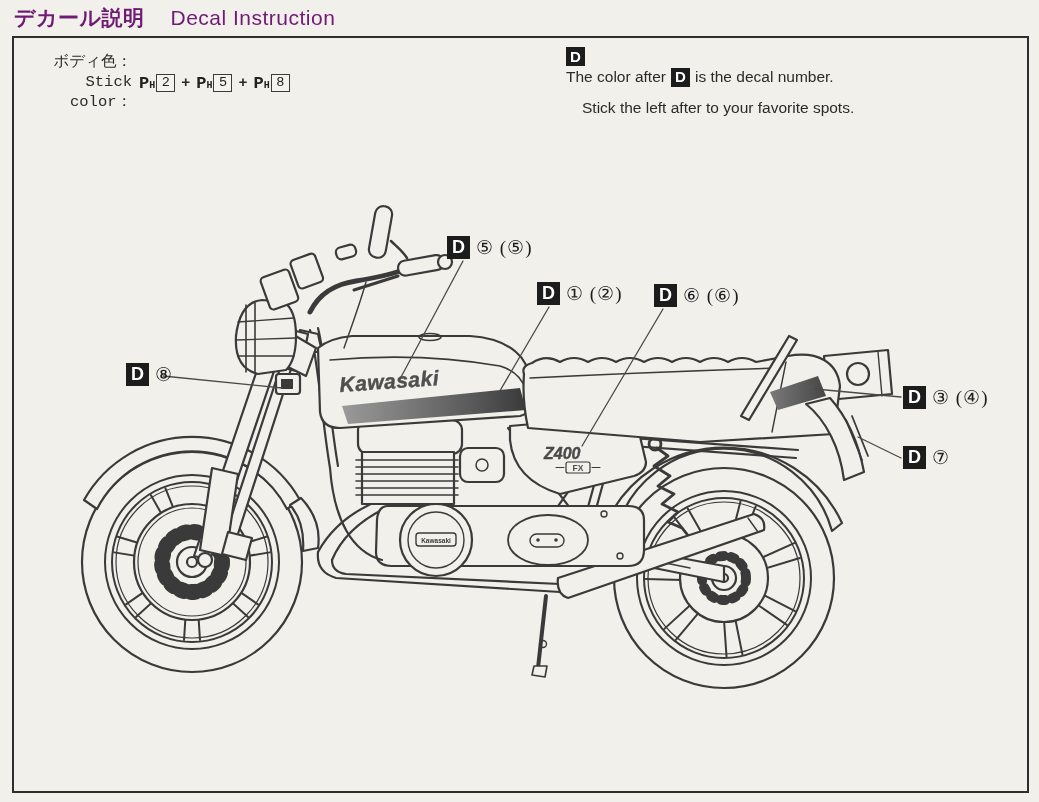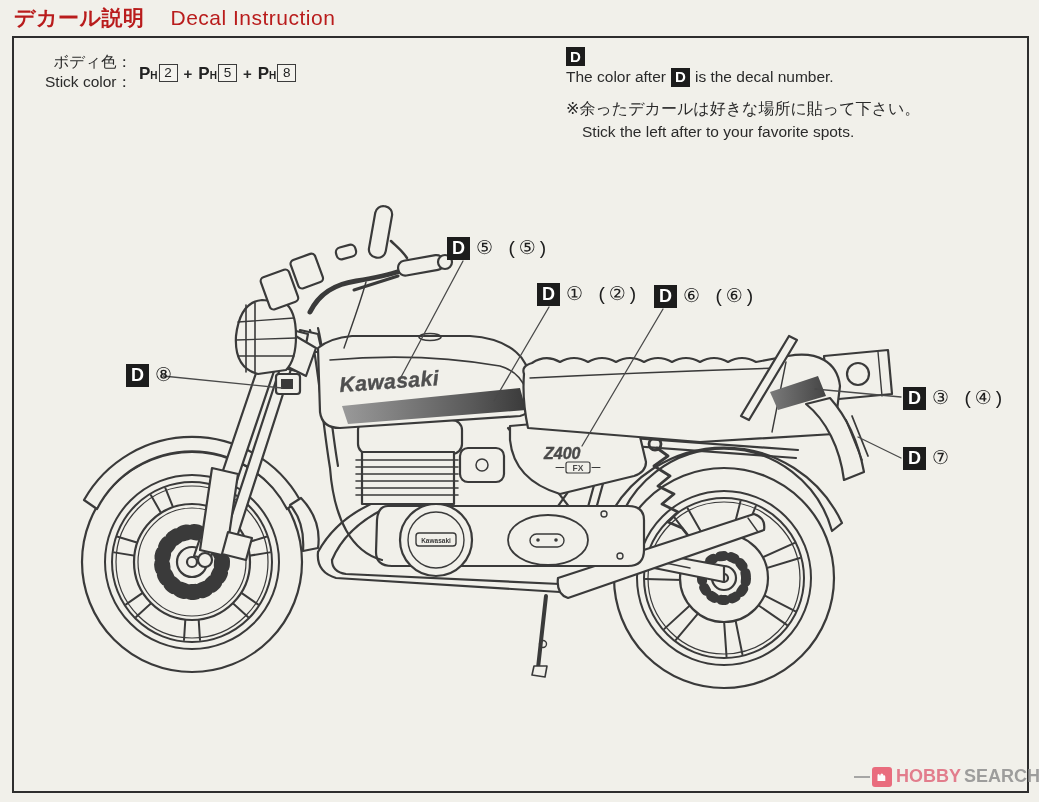--- a/index.html
+++ b/index.html
@@ -3,27 +3,27 @@
 <meta charset="utf-8">
 <style>
   html,body{margin:0;padding:0;}
   .page{
     position:relative; width:1039px; height:802px;
     background:#f1f0ea; overflow:hidden;
     font-family:"Liberation Sans","DejaVu Sans",sans-serif;
     color:#222;
   }
   
-  .title{position:absolute; left:14px; top:4px; font-size:21px; letter-spacing:.5px; color:#b91c1c; white-space:nowrap;}
+  .title{position:absolute; left:14px; top:4px; font-size:21px; letter-spacing:.5px; color:#701a75; white-space:nowrap;}
   .title .jp{font-weight:700;}
   .title .en{margin-left:26px; font-weight:500;}
   
   .frame{position:absolute; left:12px; top:36px; width:1013px; height:753px; border:2.5px solid #2e2e2e;}
   
-  .bodycolor{position:absolute; left:36px; top:52px; display:flex; align-items:center;}
+  .bodycolor{position:absolute; left:36px; top:52px; display:flex; align-items:center;font-family:Liberation Mono, monospace;}
   .bc-labels{width:96px; text-align:right; font-size:15.5px; line-height:20px; color:#2a2a2a;}
   .bc-codes{display:flex; align-items:center; margin-left:6px; margin-top:2px;}
   .code{display:flex; align-items:flex-end; margin:0 1px;}
   .code .p{font-weight:800; font-size:17px; line-height:17px;}
   .code .h{font-size:10px; font-weight:700; line-height:10px; margin:0 1px 1px 0;}
   .code .num{display:inline-block; min-width:11px; text-align:center; border:1.5px solid #3c3c3c; font-size:13.5px; line-height:16px; padding:0 3px; background:#f4f3ee; margin-bottom:0px;}
   .joiner{font-size:15px; font-weight:700; margin:0 5px; color:#2a2a2a;}
   
   .instr{position:absolute; left:566px; top:47px; width:460px; color:#2a2a2a;}
   .instr .line{display:flex; align-items:center; white-space:nowrap;}
@@ -31,21 +31,21 @@
   .instr .en{font-size:15.5px; line-height:22px;}
   .instr .gap{height:9px;}
   .instr .indent{padding-left:16px;}
   .dbadge{display:inline-flex; align-items:center; justify-content:center;
     background:#1c1c1c; color:#fff; font-weight:800;}
   .dbadge.inline{width:19px; height:19px; font-size:15px; margin:0 5px 0 0; flex:none;}
   .instr .en .dbadge.inline{margin:0 5px;}
   
   .dlabel{position:absolute; display:flex; align-items:center; z-index:5; white-space:nowrap;}
   .dlabel .dbadge{width:23px; height:23px; font-size:18px; flex:none;}
-  .dlabel .nums{font-family:Liberation Mono, monospace; font-size:19px; color:#1e1e1e; margin-left:6px; letter-spacing:1px;}
+  .dlabel .nums{font-family:Liberation Serif, serif; font-size:19px; color:#1e1e1e; margin-left:6px; letter-spacing:1px;}
   
   svg.art{position:absolute; left:0; top:0; z-index:2;}
   
   .watermark{position:absolute; left:854px; top:766px; display:flex; align-items:center; z-index:6; opacity:.85;}
   .watermark .dash{width:16px; height:2px; background:#9a9a9a; margin-right:2px;}
   .watermark .icon{width:20px; height:20px; background:#e8556b; border-radius:3px; margin-right:4px; display:flex; align-items:center; justify-content:center;}
   .watermark .b1{color:#e0697c; font-weight:800; font-size:18px; letter-spacing:0px;}
   .watermark .b2{color:#8f8f8f; font-weight:800; font-size:18px; margin-left:3px; letter-spacing:0px;}
 </style>
 </head>
@@ -88,21 +88,20 @@
   <div class="instr">
     <div class="line jp">
       <span class="dbadge inline">D</span>
     </div>
     <div class="line en">
       <span>The color after</span>
       <span class="dbadge inline">D</span>
       <span>is the decal number.</span>
     </div>
     <div class="gap"></div>
-    <div class="line jp">※余ったデカールは好きな場所に貼って下さい。</div>
     <div class="line en indent">Stick the left after to your favorite spots.</div>
   </div>
 
   <svg class="art" width="1039" height="802" viewBox="0 0 1039 802">
     <defs>
       <linearGradient id="stripeG" x1="0" y1="0" x2="1" y2="0">
         <stop offset="0" stop-color="#9a9a9a"></stop>
           <stop offset="0.7" stop-color="#5a5a5a"></stop>
           <stop offset="1" stop-color="#3a3a3a"></stop>
       </linearGradient>
@@ -332,24 +331,14 @@
   </div>
   <div class="dlabel" style="left:903px; top:386px;">
     <span class="dbadge">D</span>
     <span class="nums">③ (④)</span>
   </div>
   <div class="dlabel" style="left:903px; top:446px;">
     <span class="dbadge">D</span>
     <span class="nums">⑦</span>
   </div>
 
-  <div class="watermark">
-    <span class="dash"></span>
-    <span class="icon">
-      <svg width="14" height="14" viewBox="0 0 14 14">
-          <path d="M2.5 11 V5.5 q0-2.5 2-1 l.5 1.5 q.8-3.5 3-2 l.5 1.5 q1.8-1 1.8 1.5 V11 Z" fill="#ffffff"></path>
-        </svg>
-    </span>
-    <span class="b1">HOBBY</span>
-    <span class="b2">SEARCH</span>
-  </div>
 
 </div>
 
 </body></html>

